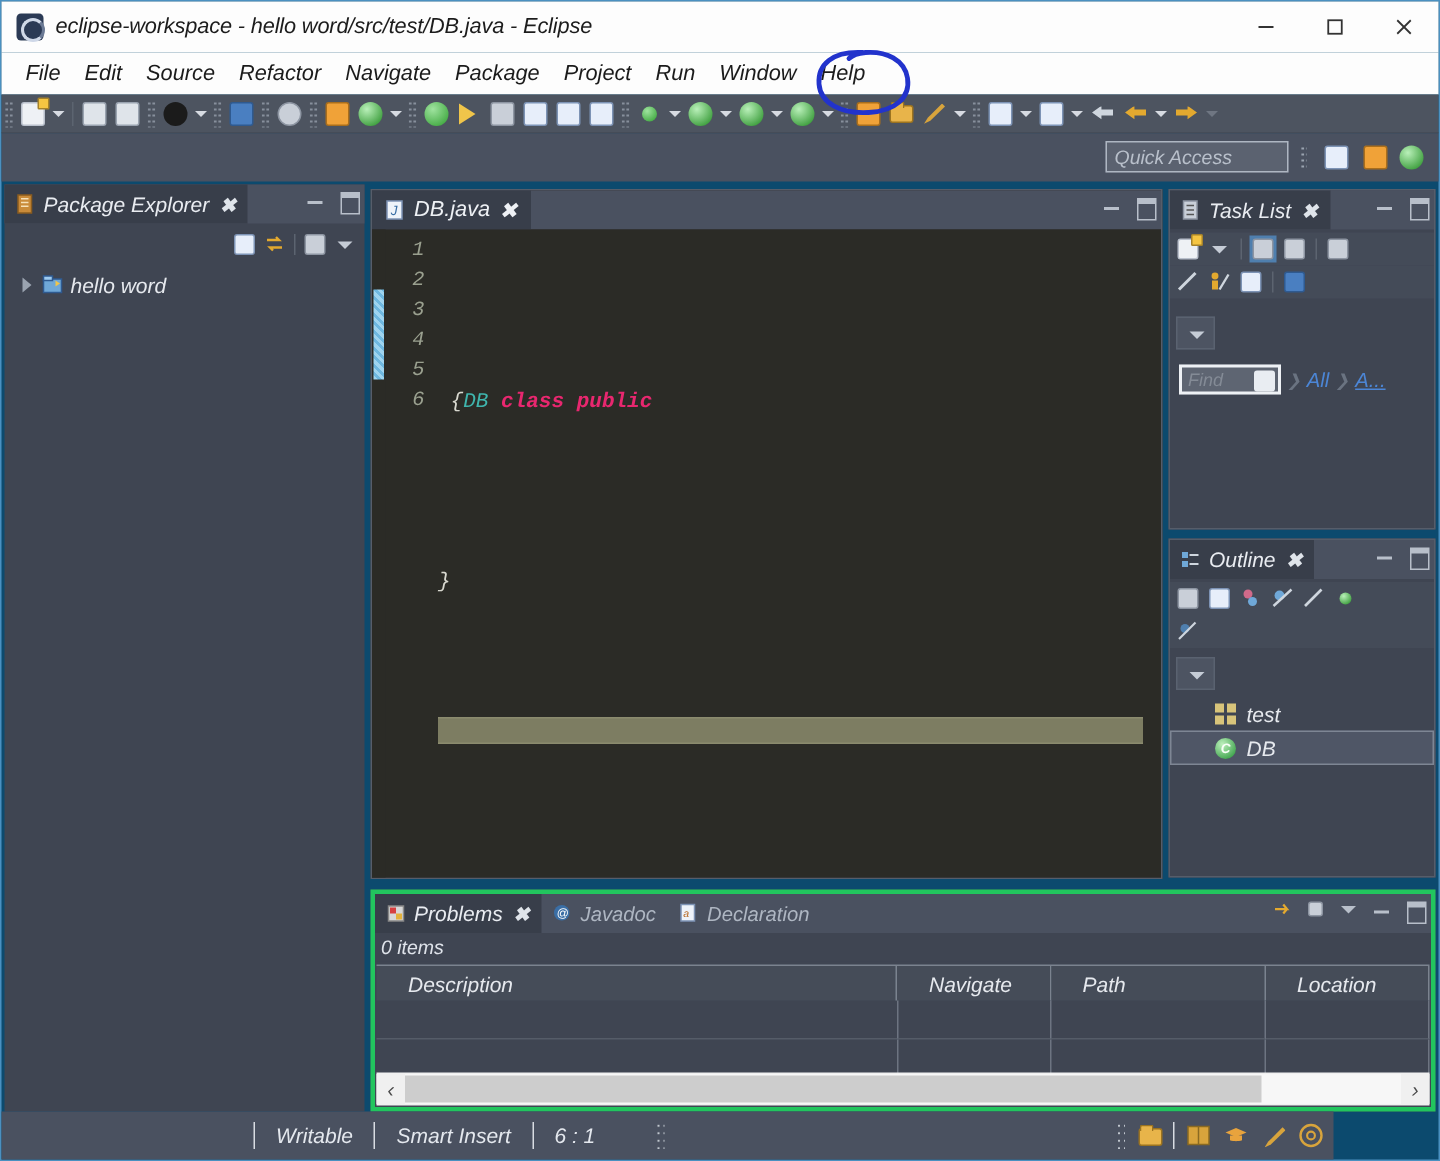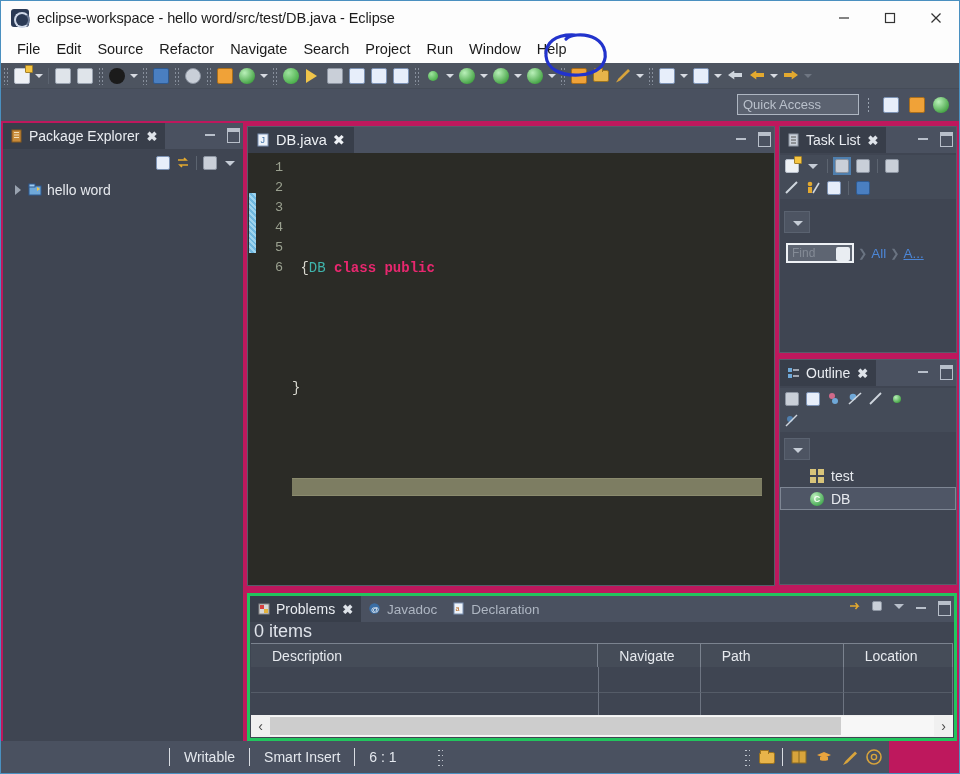--- a/index.html
+++ b/index.html
@@ -5,22 +5,23 @@
   * { box-sizing: border-box; margin: 0; padding: 0; }
   html, body {
     width: 960px; height: 774px;
     font-family: "Liberation Sans", sans-serif;
     background: #3d4450;
     overflow: hidden;
   }
   .app {
     position: relative;
     width: 960px; height: 774px;
-    background: #be185d;
+    background: #0c4a6e;
     border: 1px solid #4a90c0;
+    font-style: italic;
   }
 
   
   .titlebar {
     position: absolute; left: 0; top: 0; width: 958px; height: 34px;
     background: #fdfdfd;
     display: flex; align-items: center;
   }
   .title-icon {
     width: 18px; height: 18px; margin-left: 10px; margin-right: 8px;
@@ -297,21 +298,21 @@
     font-family: "Liberation Sans", sans-serif;
   }
 
   
   #problems {
     left: 246px; top: 592px; width: 710px; height: 148px;
     background: #3f4552; border: 3px solid #22c55e;
   }
   .pr-tabbar { height: 26px; background: #4a5160; display: flex; align-items: flex-end; position: relative; }
   .pr-count {
-    height: 19px; padding-left: 4px; color: #dfe3ea; font-size: 18px;
+    height: 19px; padding-left: 4px; color: #dfe3ea; font-size: 13px;
     display: flex; align-items: center; background: #3f4552;
   }
   .pr-table { position: absolute; left: 1px; right: 1px; top: 47px; bottom: 24px; background: #3f4552; }
   .pr-head { display: flex; height: 24px; border-top: 1px solid #7b838f; }
   .pr-th {
     color: #e6e9ee; font-size: 14px; display: flex; align-items: center; padding-left: 21px;
     border-right: 1px solid #7b838f; background: #454c58;
   }
   .pr-body { position: relative; }
   .pr-rowline { height: 26px; display: flex; }
@@ -375,21 +376,21 @@
       </div>
     </div>
   </div>
 
   <div class="menubar">
     <div class="menu-item">File</div>
     <div class="menu-item">Edit</div>
     <div class="menu-item">Source</div>
     <div class="menu-item">Refactor</div>
     <div class="menu-item">Navigate</div>
-    <div class="menu-item">Search</div>
+    <div class="menu-item">Package</div>
     <div class="menu-item">Project</div>
     <div class="menu-item">Run</div>
     <div class="menu-item">Window</div>
     <div class="menu-item">Help</div>
   </div>
 
   <div class="toolbar">
     <div class="tb-grip"></div>
     <div class="tb-ico">
         <div class="ic ic-page"></div>

